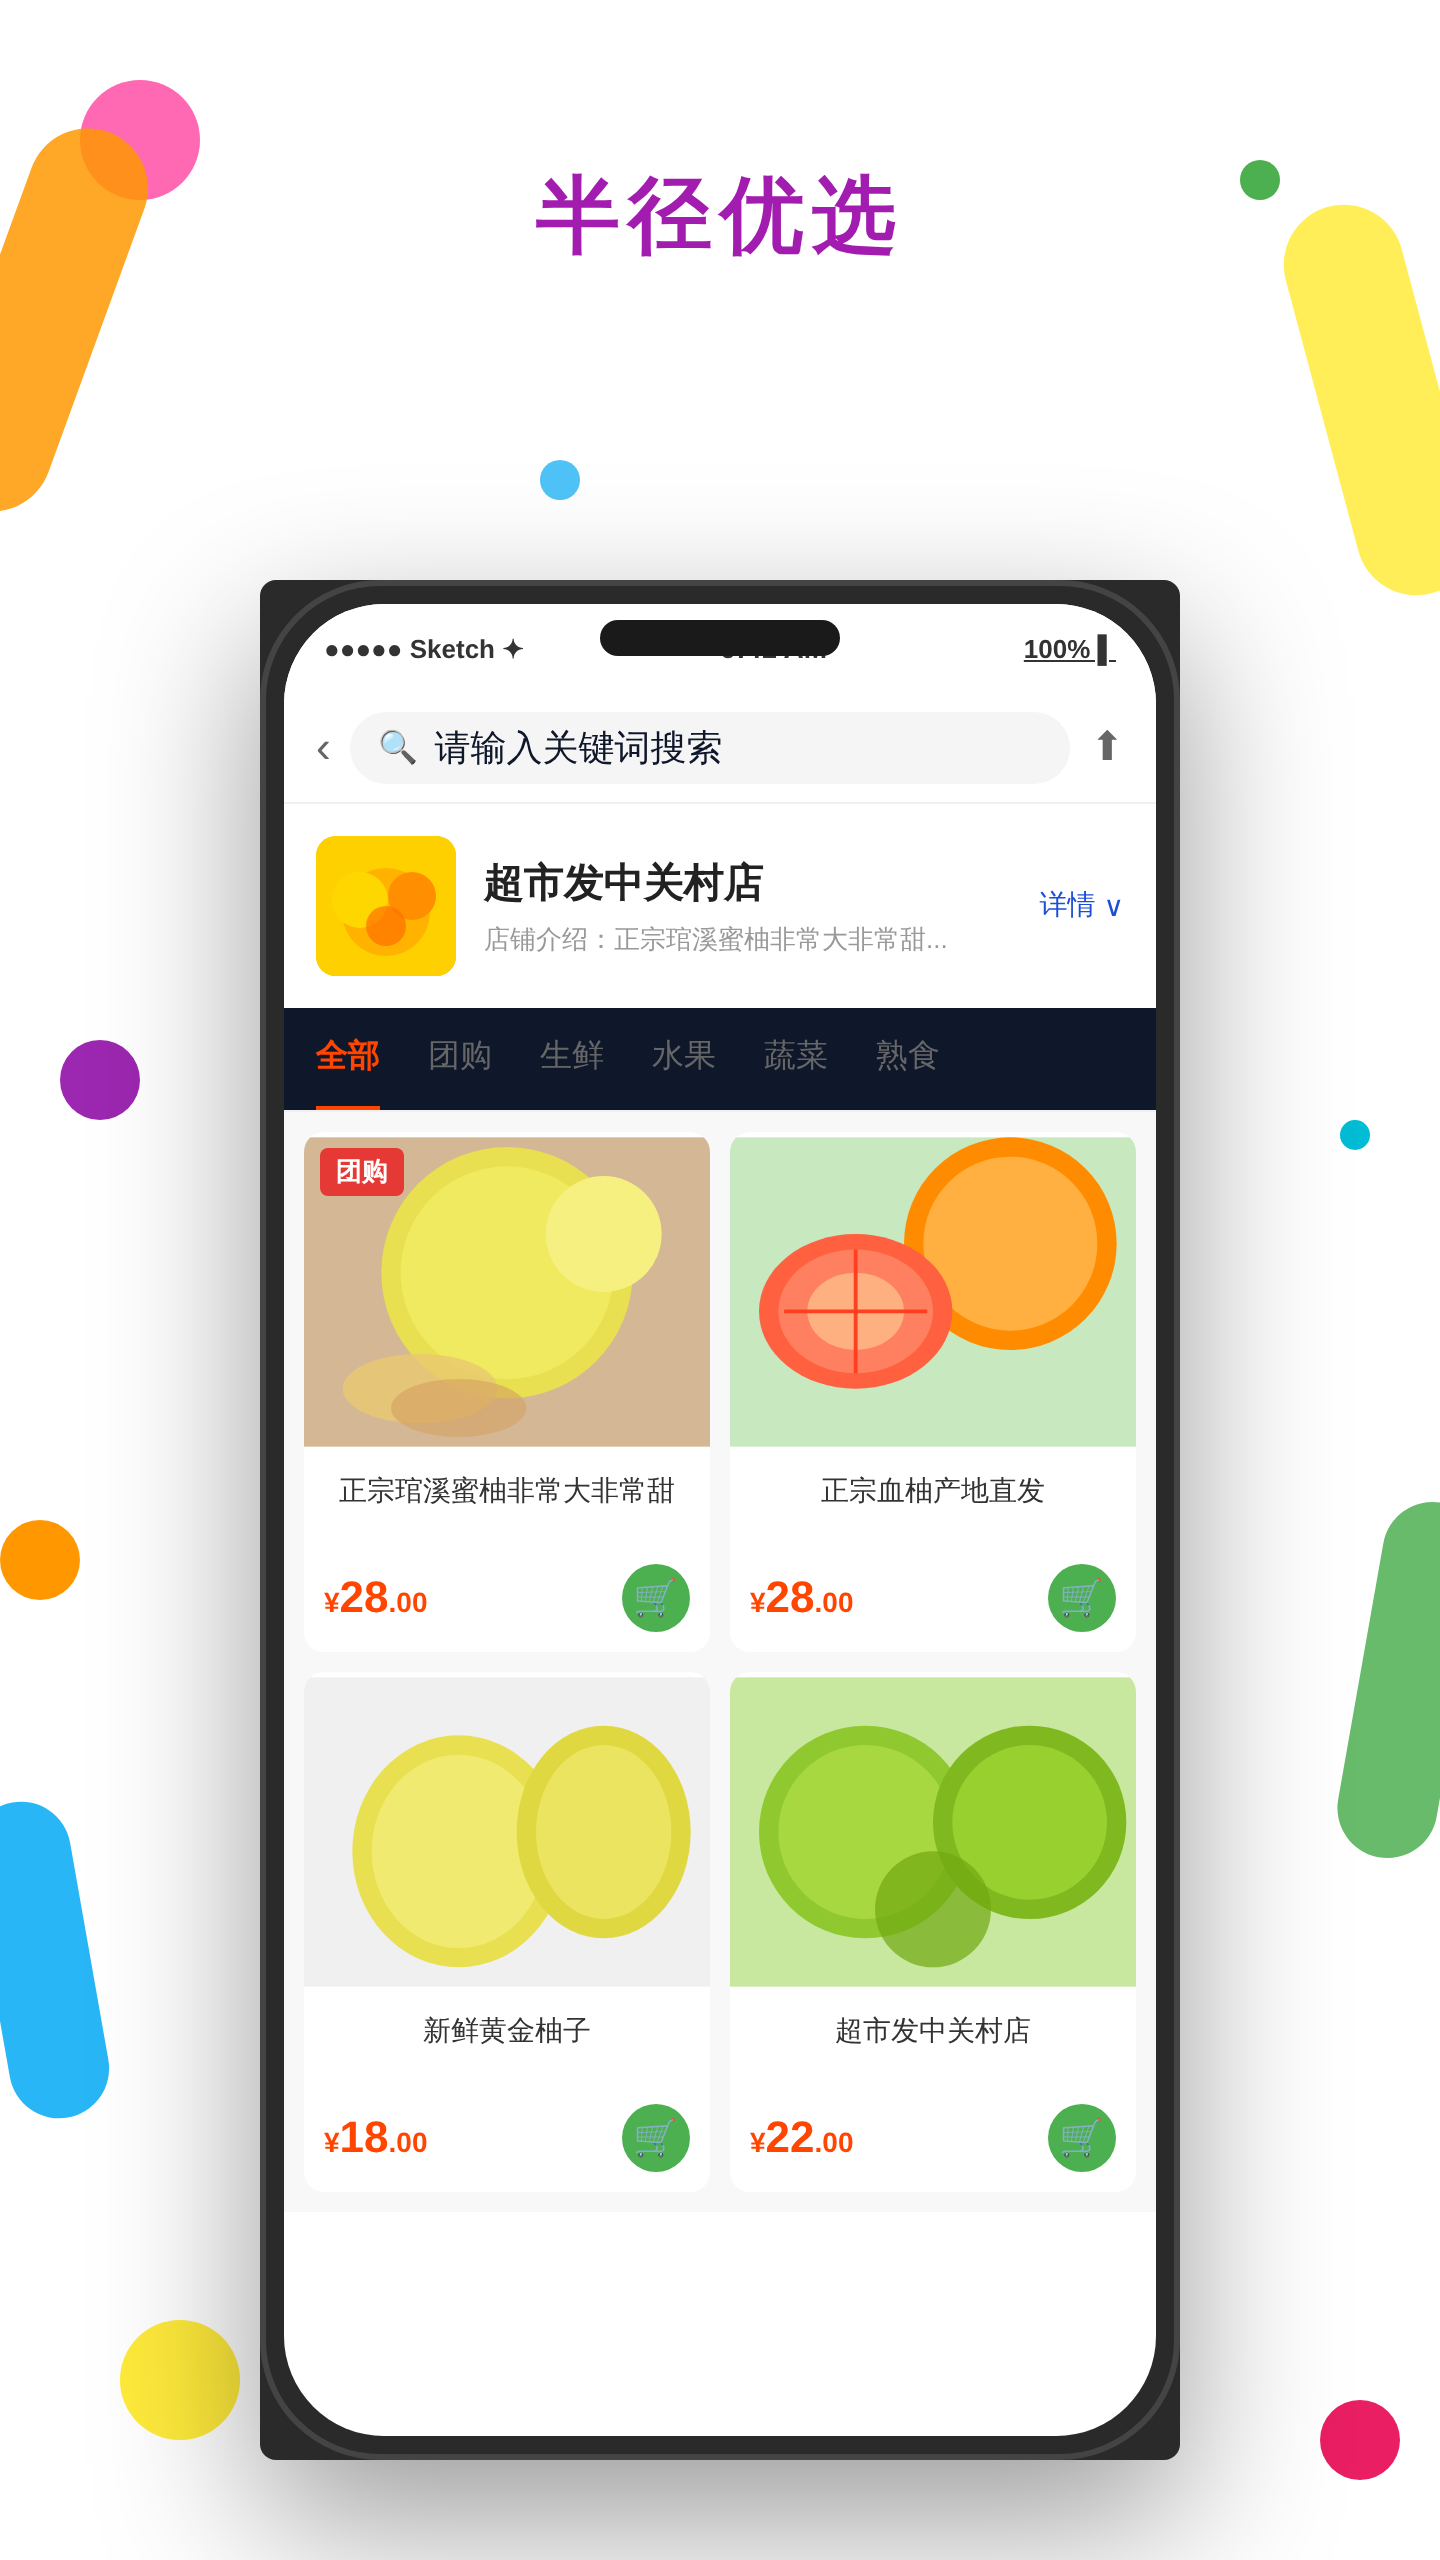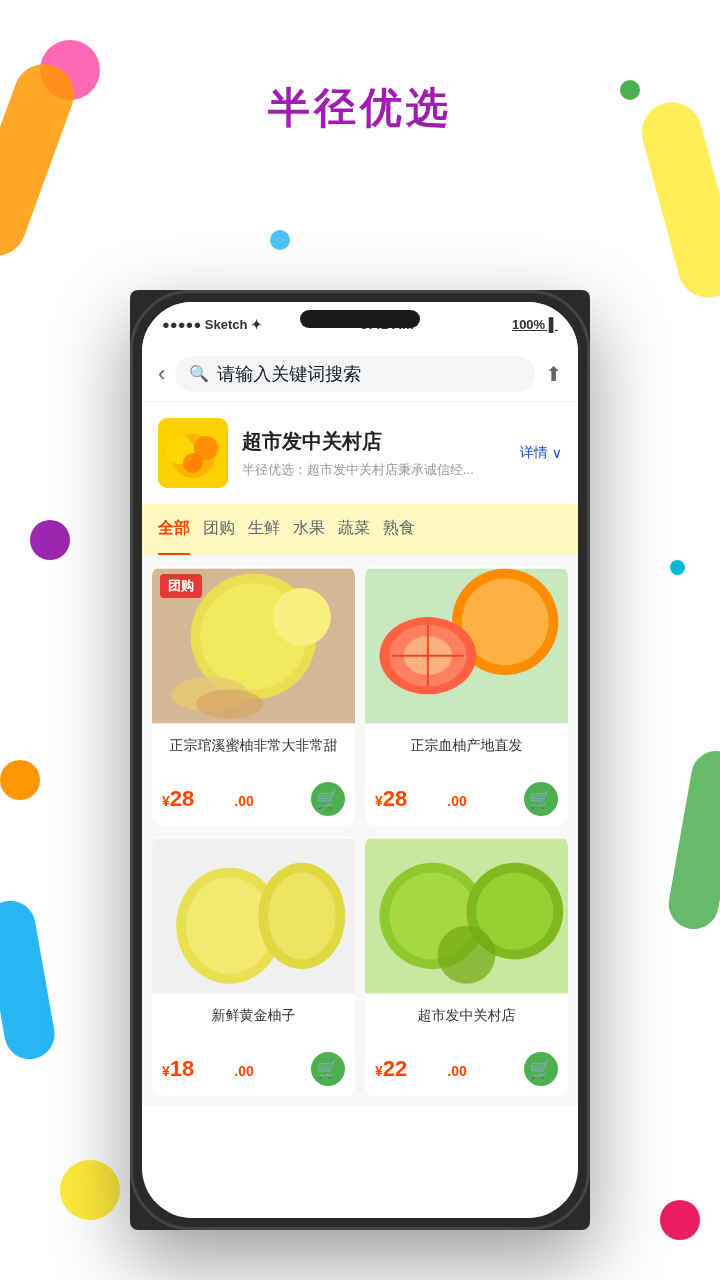--- a/index.html
+++ b/index.html
@@ -166,24 +166,24 @@
       display: flex;
       align-items: center;
       gap: 4px;
       font-size: 14px;
       color: #1d4ed8;
       flex-shrink: 0;
     }
 
     
     .category-tabs {
-      background: #fef9c3;
+      background: #0f172a;
       padding: 0 16px;
       display: flex;
-      gap: 13px;
+      gap: 24px;
       border-bottom: 1px solid #f0f0f0;
       overflow-x: auto;
     }
     .category-tab {
       padding: 14px 0;
       font-size: 16px;
       color: #666;
       cursor: pointer;
       white-space: nowrap;
       flex-shrink: 0;
@@ -238,21 +238,21 @@
       align-items: center;
       justify-content: space-between;
       margin-top: 8px;
     }
     .product-price {
       font-size: 22px;
       font-weight: 700;
       color: #ff4500;
     }
     .product-price .currency { font-size: 14px; }
-    .product-price .decimal { font-size: 14px; margin-left: 40px; }
+    .product-price .decimal { font-size: 14px; }
     .cart-btn {
       width: 34px;
       height: 34px;
       background: #4caf50;
       border-radius: 50%;
       display: flex;
       align-items: center;
       justify-content: center;
       color: white;
       font-size: 18px;
@@ -300,21 +300,21 @@
           <svg width="70" height="70" viewBox="0 0 70 70" xmlns="http://www.w3.org/2000/svg">
             <rect width="70" height="70" fill="#ffd000"></rect>
             <circle cx="35" cy="38" r="22" fill="#ffb300"></circle>
             <circle cx="22" cy="32" r="14" fill="#ffd700"></circle>
             <circle cx="48" cy="30" r="12" fill="#ff8f00"></circle>
             <circle cx="35" cy="45" r="10" fill="#ff6f00" opacity="0.7"></circle>
           </svg>
         </div>
         <div class="store-info">
           <div class="store-name">超市发中关村店</div>
-          <div class="store-desc">半径优选：超市发中关村店秉承诚信经...</div>
+          <div class="store-desc">店铺介绍：正宗琯溪蜜柚非常大非常甜...</div>
         </div>
         <div class="store-detail">
           <span>详情</span>
           <span>∨</span>
         </div>
       </div>
 
       <div class="category-tabs" id="category-tabs-container">
       <div class="category-tab active">全部</div>
           <div class="category-tab">团购</div>

